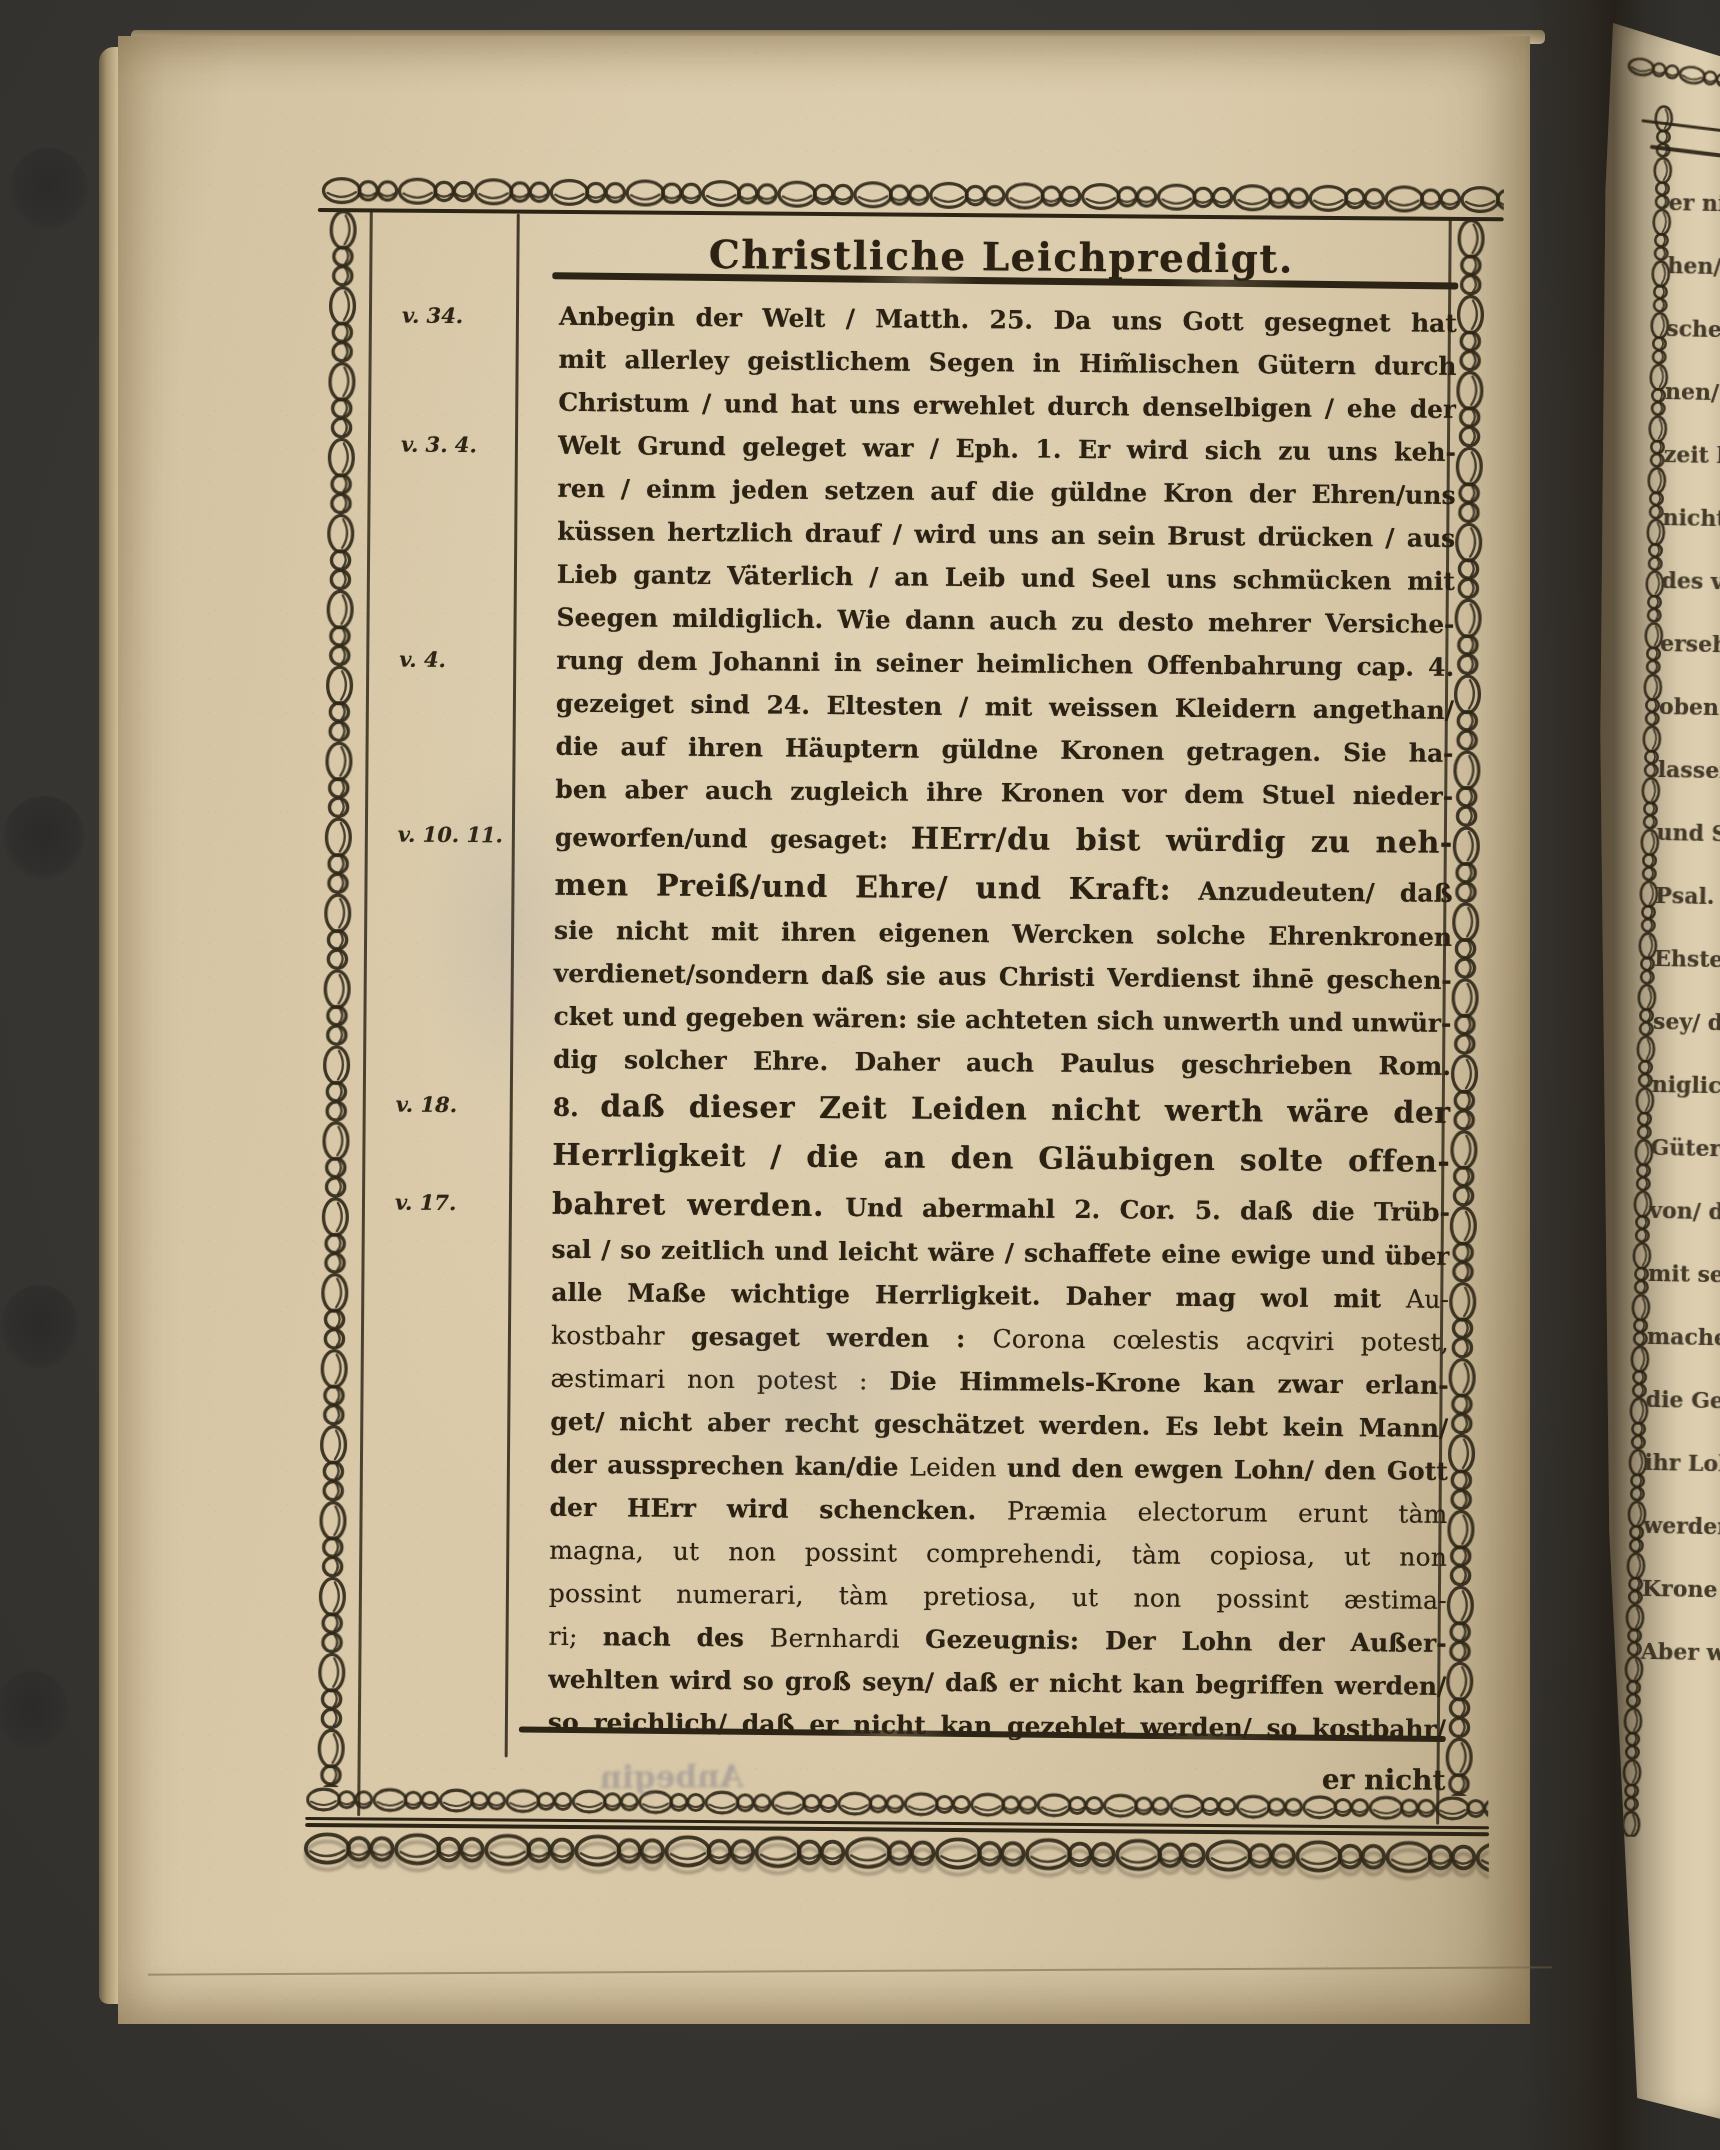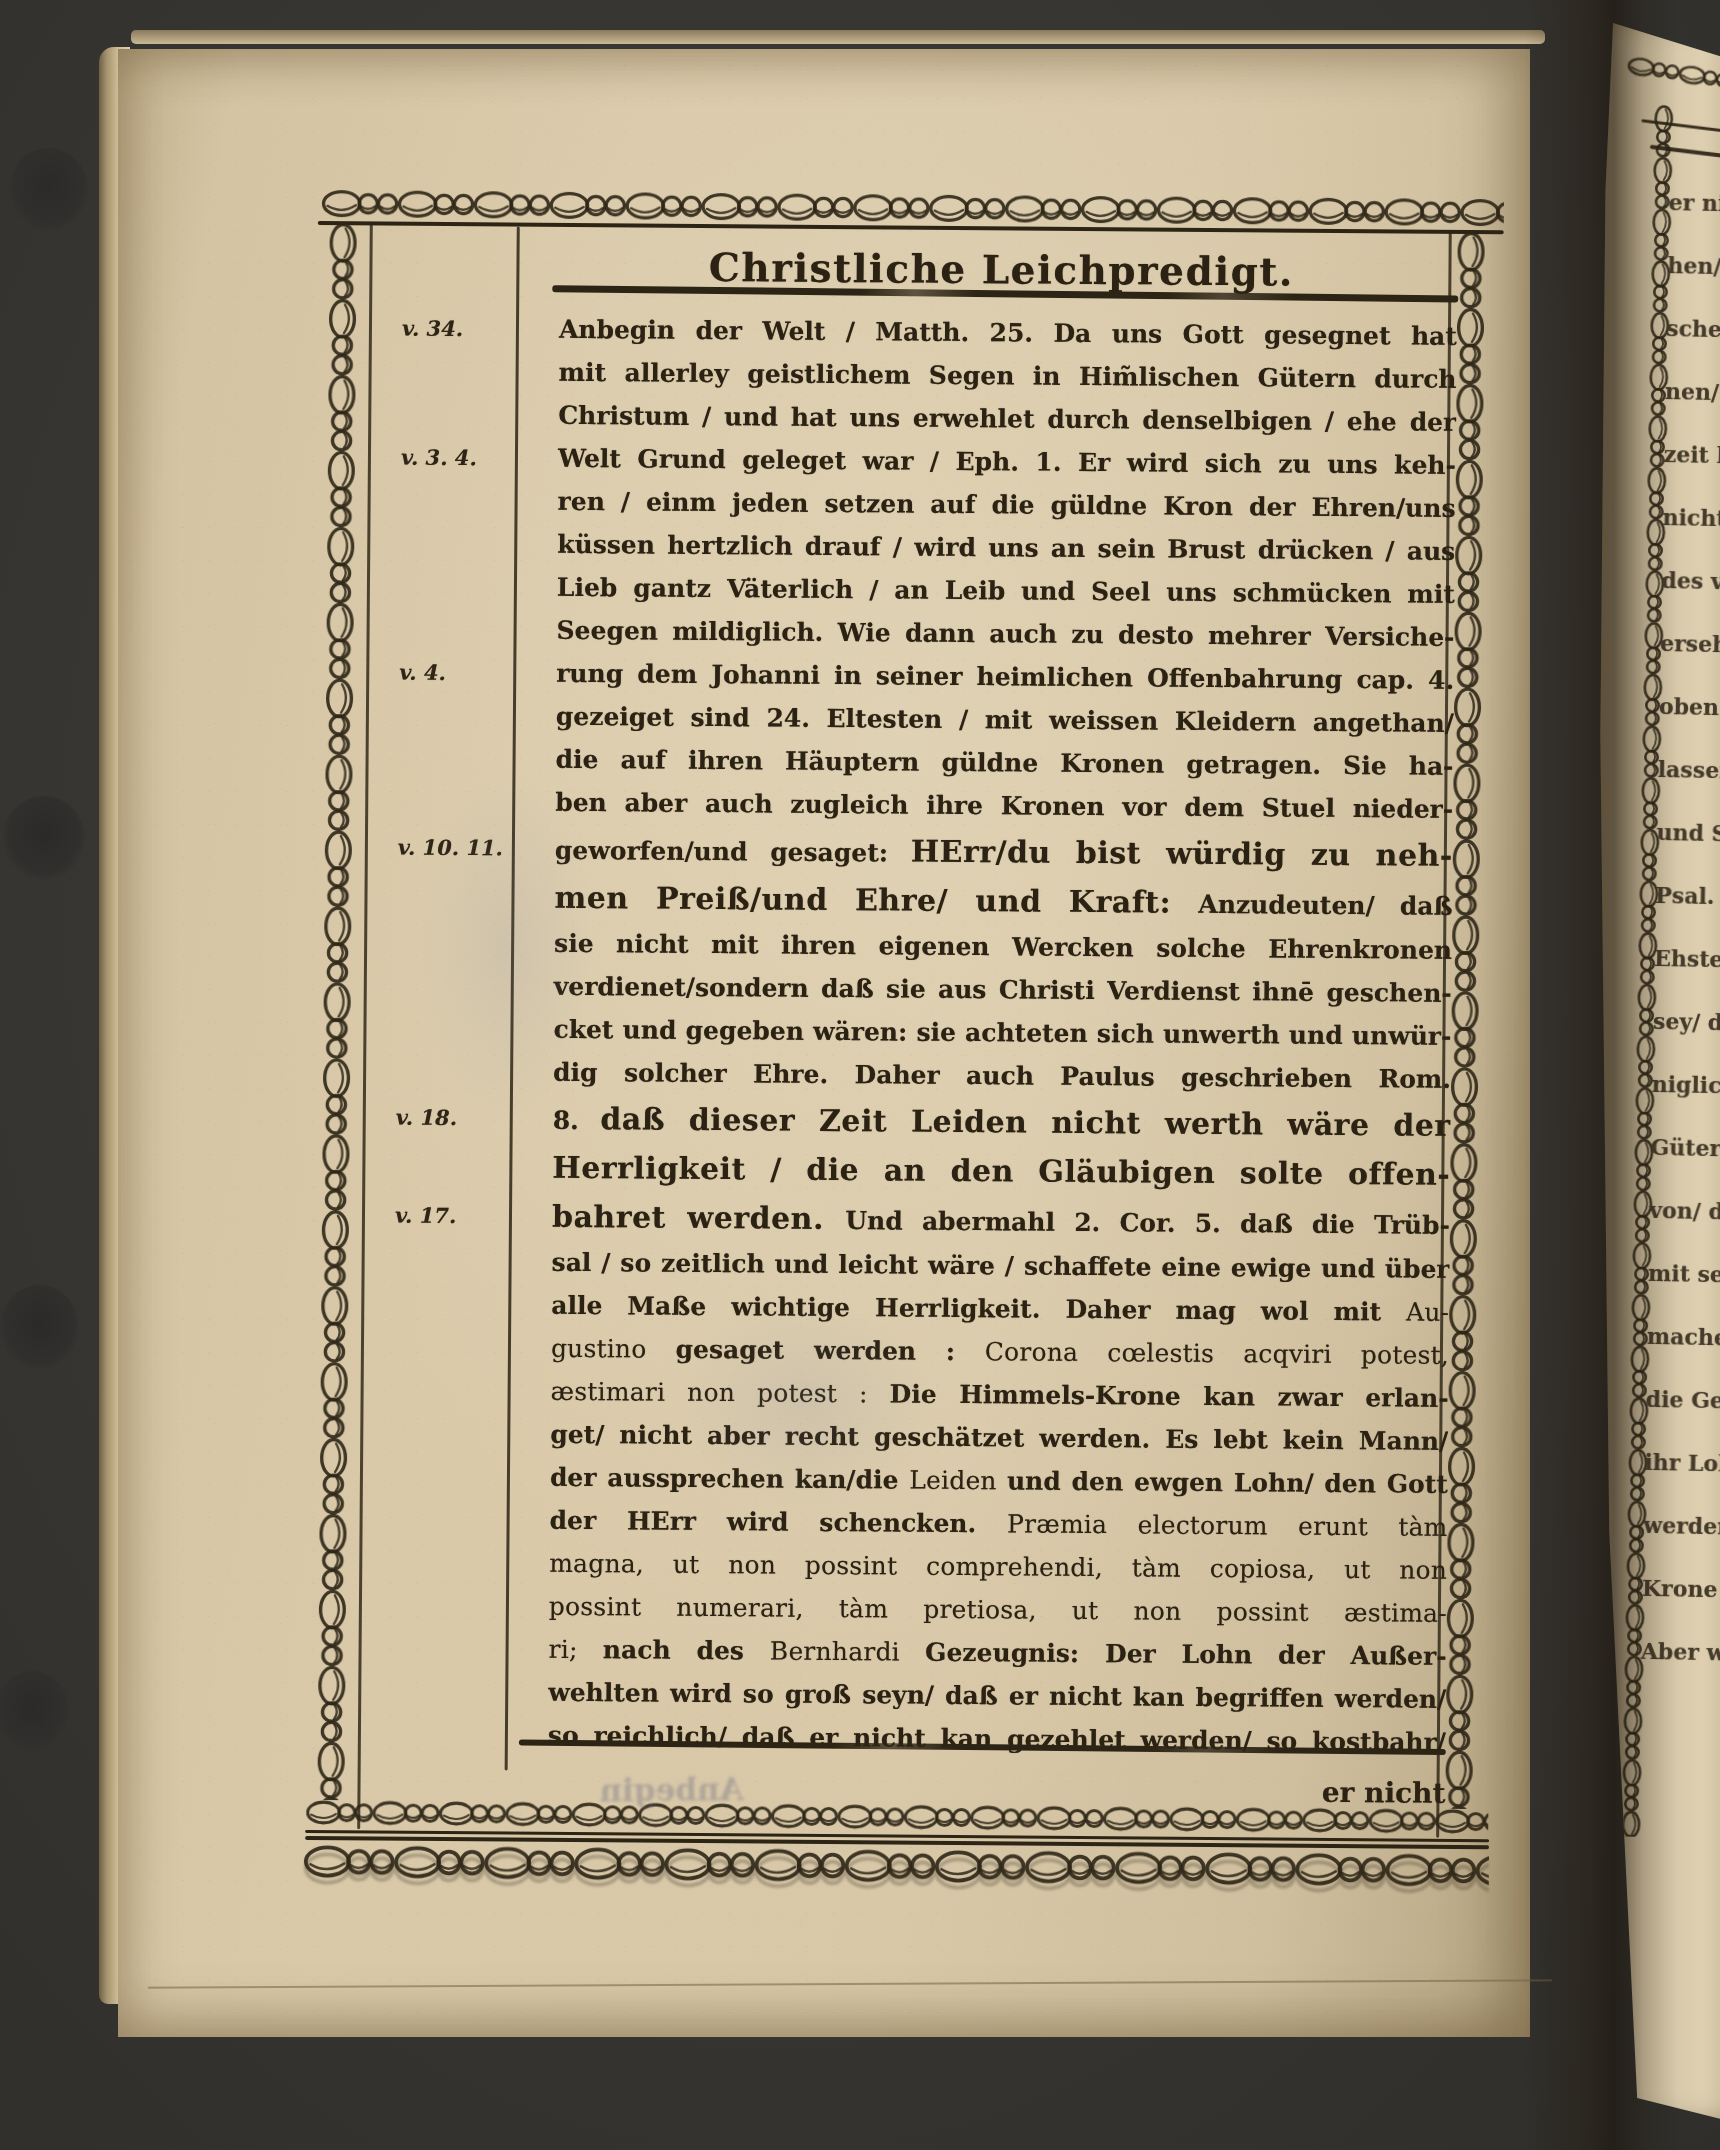--- a/index.html
+++ b/index.html
@@ -10,21 +10,21 @@
   }
   
   .hole{position:absolute;background:radial-gradient(ellipse at 50% 45%, #2b2a28 0%, #302f2d 60%, transparent 75%);border-radius:50%;}
   
   .stack-left{position:absolute;left:99px;top:47px;width:31px;height:1957px;
     background:linear-gradient(90deg,#6d5f47 0%,#a6946f 25%,#cdbb96 60%,#e0d2b2 100%);
     border-radius:15px 0 0 9px;filter:blur(0.6px);}
   .stack-top{position:absolute;left:131px;top:30px;width:1414px;height:14px;
     background:linear-gradient(180deg,#8a7a5c,#c9b995);border-radius:5px;filter:blur(0.7px);}
   
-  .main-page{position:absolute;left:118px;top:49px;width:1412px;height:1988px;
+  .main-page{position:absolute;left:118px;top:36px;width:1412px;height:1988px;
     background:
       radial-gradient(ellipse at 55% 35%, rgba(240,230,205,.30) 0%, rgba(240,230,205,0) 60%),
       linear-gradient(100deg,#c3b28f 0%,#d4c4a3 7%,#d9c9a9 30%,#d8c8a8 62%,#cfbf9e 84%,#b8a785 98%);
     clip-path:polygon(8px 0px,1466px 4px,1478px 15px,1478px 1923px,1457px 1953px,1335px 1949px,1177px 1964px,1013px 1958px,841px 1971px,668px 1963px,495px 1973px,377px 1963px,232px 1969px,84px 1951px,2px 1942px,4px 1483px,0px 989px,5px 445px,2px 148px;);
     box-shadow:inset -35px 0 54px rgba(80,60,30,.28), inset 22px 0 40px rgba(120,95,60,.20), inset 0 -30px 44px rgba(120,95,60,.22), inset 0 20px 35px rgba(120,95,60,.15);
   }
   .grain{position:absolute;inset:0;pointer-events:none;opacity:.8;
     background-image:
       radial-gradient(rgba(120,90,55,.09) 0.6px, transparent 0.9px),
       radial-gradient(rgba(150,120,80,.08) 0.5px, transparent 0.8px),
@@ -732,21 +732,21 @@
         <div class="row">
           <span class="mn"></span>
           <div class="lt"><span class="fr">sal / so zeitlich und leicht wäre / schaffete eine ewige und über</span></div>
         </div>
         <div class="row">
           <span class="mn"></span>
           <div class="lt"><span class="fr">alle Maße wichtige Herrligkeit.  Daher mag wol mit </span><span class="lat">Au-</span></div>
         </div>
         <div class="row">
           <span class="mn"></span>
-          <div class="lt"><span class="lat">gustino </span><span class="fr">gesaget werden : </span><span class="lat">Corona cœlestis acqviri potest,</span></div>
+          <div class="lt"><span class="lat">kostbahr </span><span class="fr">gesaget werden : </span><span class="lat">Corona cœlestis acqviri potest,</span></div>
         </div>
         <div class="row">
           <span class="mn"></span>
           <div class="lt"><span class="lat">æstimari non potest : </span><span class="fr">Die Himmels-Krone kan zwar erlan-</span></div>
         </div>
         <div class="row">
           <span class="mn"></span>
           <div class="lt"><span class="fr">get/ nicht aber recht geschätzet werden.  Es lebt kein Mann/</span></div>
         </div>
         <div class="row">

